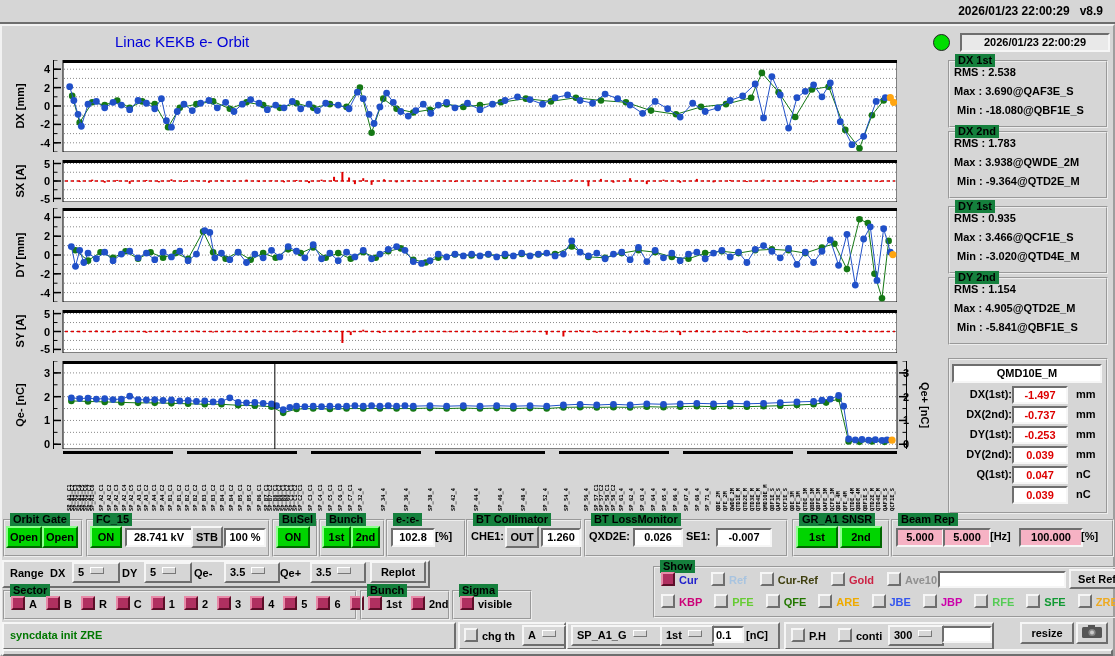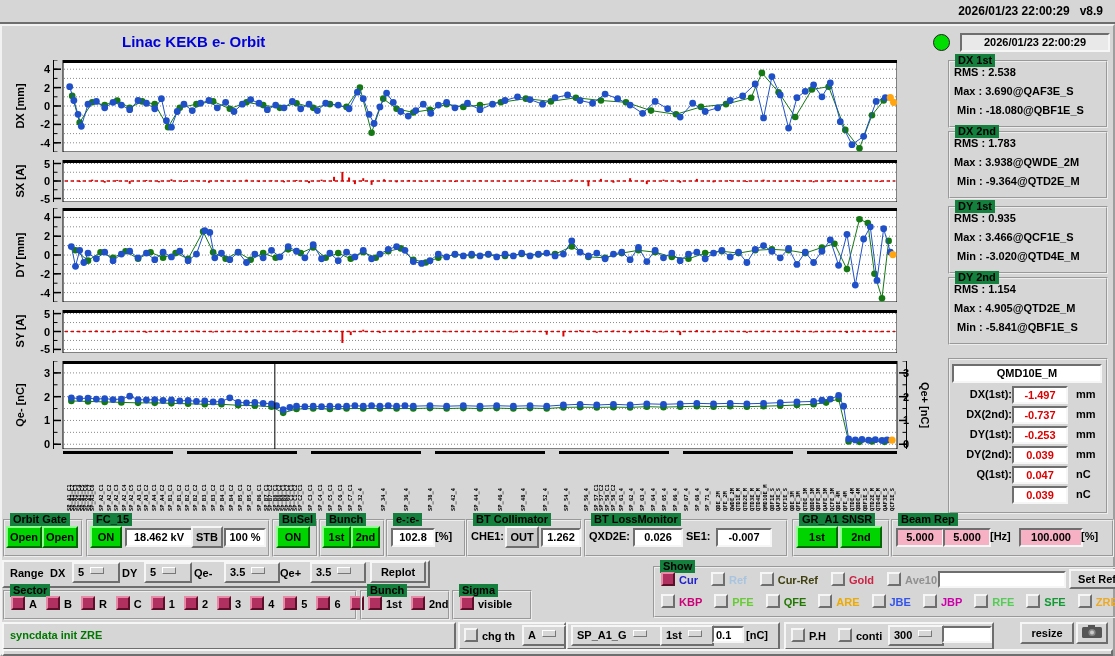--- a/index.html
+++ b/index.html
@@ -3,21 +3,21 @@
 <meta charset="utf-8">
 <style>
   html,body{margin:0;padding:0;}
   body{font-family:"Liberation Sans",sans-serif;background:#bfbfbf;}
   #app{position:relative;width:1115px;height:656px;background:#d6d6d6;overflow:hidden;
        font-family:"Liberation Sans",sans-serif;}
   #topbar{position:absolute;left:0;top:0;width:1115px;height:22px;background:#d6d6d6;
           border-bottom:2px solid #6e6e6e;}
   #topbar .t{position:absolute;right:12px;top:4px;font-size:12px;font-weight:bold;color:#000;}
   #winborder{position:absolute;left:0;top:24px;width:1111px;height:628px;border:2px outset #f2f2f2;pointer-events:none;}
-  .title{position:absolute;font-weight:bold;font-size:15px;color:#0000d8;margin-left:7px;}
+  .title{position:absolute;font-weight:normal;font-size:15px;color:#0000d8;}
   .ylab{position:absolute;font-weight:bold;font-size:11px;white-space:nowrap;color:#000;}
   .rot-l{transform:translate(-50%,-50%) rotate(-90deg);}
   .rot-r{transform:translate(-50%,-50%) rotate(90deg);}
   .tickcol{position:absolute;width:22px;text-align:right;}
   .tickcol span{position:absolute;right:0;font-size:11px;font-weight:bold;line-height:12px;}
   .tickcol.right{text-align:left;}
   .tickcol.right span{left:0;right:auto;}
   .plotbox{position:absolute;}
   #xband{position:absolute;overflow:hidden;}
   #xband:before{content:"";position:absolute;left:0;top:0;width:100%;height:3px;
@@ -966,21 +966,21 @@
   </div>
 
   <div class="gbox" style="left:3px;top:519px;width:76px;height:34px;">
     <span class="gtitle">Orbit Gate</span>
     <div class="btn green" style="left:1px;top:5px;width:32px;">Open</div>
     <div class="btn green" style="left:37px;top:5px;width:32px;">Open</div>
   </div>
   <div class="gbox" style="left:86px;top:519px;width:180px;height:34px;">
     <span class="gtitle">FC_15</span>
     <div class="btn green" style="left:2px;top:5px;width:28px;">ON</div>
-    <div class="field" style="left:37px;top:7px;width:58px;height:15px;text-align:center;">18.462 kV</div>
+    <div class="field" style="left:37px;top:7px;width:58px;height:15px;text-align:center;">28.741 kV</div>
     <div class="btn gray" style="left:103px;top:5px;width:28px;">STB</div>
     <div class="field" style="left:136px;top:7px;width:32px;height:15px;text-align:center;">100 %</div>
   </div>
   <div class="gbox" style="left:272px;top:519px;width:42px;height:34px;">
     <span class="gtitle">BuSel</span>
     <div class="btn green" style="left:2px;top:5px;width:30px;">ON</div>
   </div>
   <div class="gbox" style="left:319px;top:519px;width:62px;height:34px;">
     <span class="gtitle">Bunch</span>
     <div class="btn green" style="left:1px;top:5px;width:25px;">1st</div>
@@ -988,21 +988,21 @@
   </div>
   <div class="gbox" style="left:386px;top:519px;width:76px;height:34px;">
     <span class="gtitle">e-:e-</span>
     <div class="field" style="left:3px;top:7px;width:34px;height:15px;text-align:center;">102.8</div>
     <span class="lbl" style="left:47px;top:8px;">[%]</span>
   </div>
   <div class="gbox" style="left:466px;top:519px;width:112px;height:34px;">
     <span class="gtitle">BT Collimator</span>
     <span class="lbl" style="left:3px;top:8px;">CHE1:</span>
     <div class="btn gray" style="left:37px;top:5px;width:30px;">OUT</div>
-    <div class="field" style="left:73px;top:7px;width:30px;height:15px;text-align:center;">1.262</div>
+    <div class="field" style="left:73px;top:7px;width:30px;height:15px;text-align:center;">1.260</div>
   </div>
   <div class="gbox" style="left:584px;top:519px;width:200px;height:34px;">
     <span class="gtitle">BT LossMonitor</span>
     <span class="lbl" style="left:3px;top:8px;">QXD2E:</span>
     <div class="field" style="left:47px;top:7px;width:40px;height:15px;text-align:center;">0.026</div>
     <span class="lbl" style="left:100px;top:8px;">SE1:</span>
     <div class="field" style="left:130px;top:7px;width:46px;height:15px;text-align:center;">-0.007</div>
   </div>
   <div class="gbox" style="left:792px;top:519px;width:94px;height:34px;">
     <span class="gtitle">GR_A1 SNSR</span>

